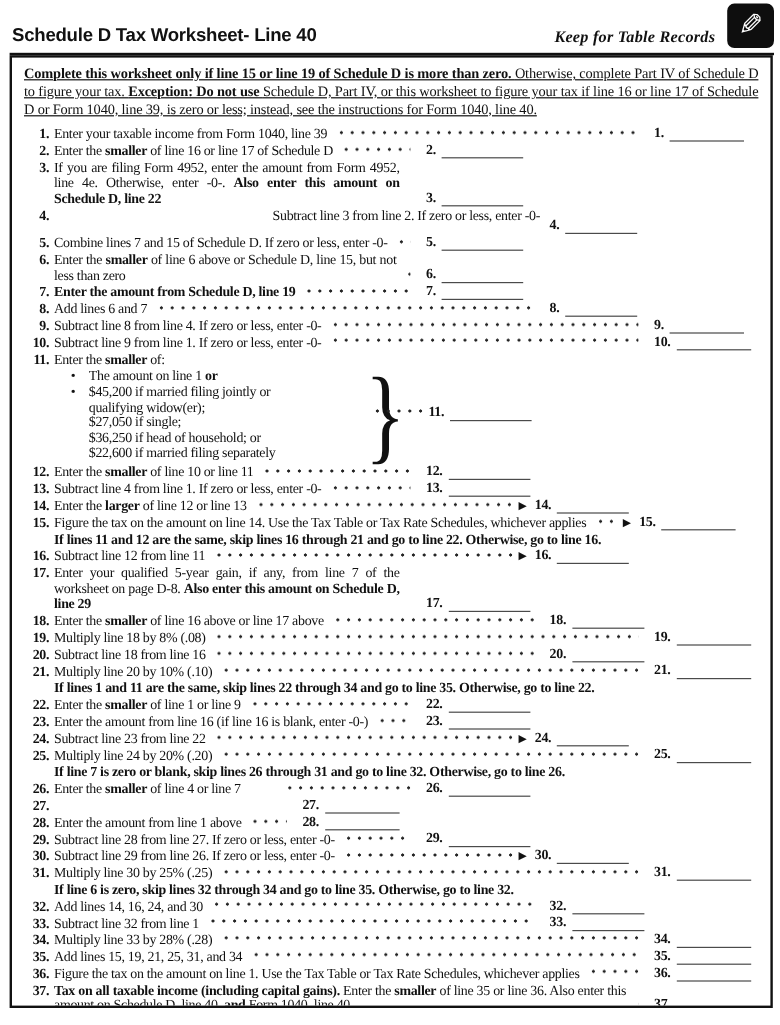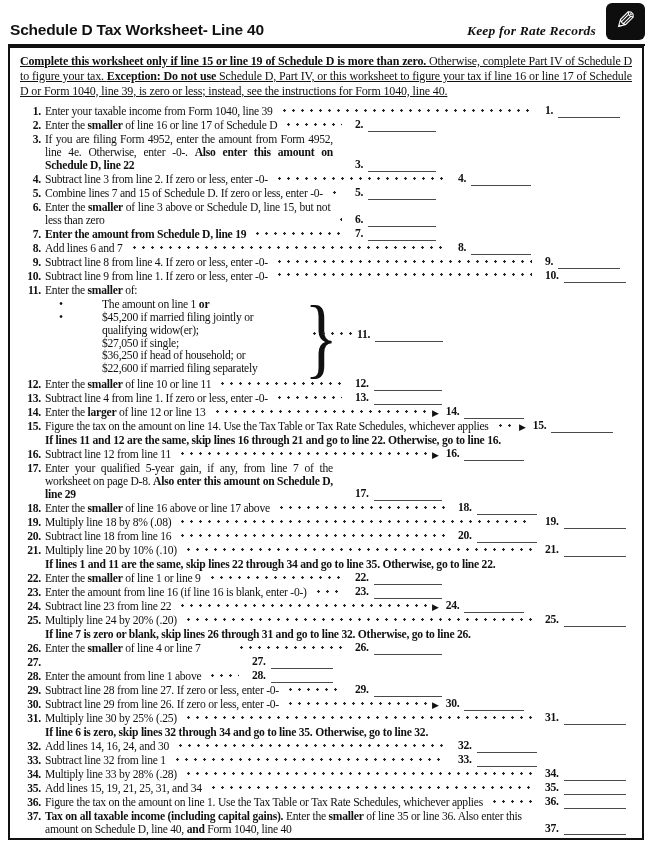--- a/index.html
+++ b/index.html
@@ -57,33 +57,33 @@
   .entry { position:absolute; bottom:1px; display:flex; align-items:flex-end; white-space:nowrap; }
   .entry .lbl { font-weight:bold; }
   .fill { display:inline-block; height:10px; margin-left:5px; border-bottom:1.7px solid #4a4a4a; }
   .arrow { font-size:9px; margin-right:7px; line-height:12px; font-family:"DejaVu Sans", sans-serif; }
   .note { margin-left:26px; font-weight:bold; margin-bottom:1px; }
   
   .choice { margin-bottom:3px; }
   .bullets { margin-left:40px; width:242px; margin-top:1px; }
   .bullet-item { display:flex; }
   .bullet-dot { width:15px; flex:0 0 15px; }
-  .bullet-text { flex:1;margin-left:28px; }
+  .bullet-text { flex:1; }
   .brace {
     position:absolute; font-size:88px; line-height:80px; font-weight:400;
     transform:scaleX(0.8); letter-spacing:0;
   }
 </style>
 </head>
 <body>
 
 <div class="page">
   <div class="header">
     <div class="title">Schedule D Tax Worksheet-  Line 40</div>
-    <div class="keep">Keep for Rate Records</div>
+    <div class="keep">Keep for Table Records</div>
     <div class="pencil-box">
       <span class="pencil-glyph">✎</span>
     </div>
     <div class="header-rule"></div>
   </div>
 
   <div class="box">
     <div class="intro" id="intro"><span class="b">Complete this worksheet only if line 15 or line 19 of Schedule D is more than zero. </span><span>Otherwise, complete Part IV of Schedule D to figure your tax. </span><span class="b">Exception: Do not use </span><span>Schedule D, Part IV, or this worksheet to figure your tax if line 16 or line 17 of Schedule D or Form 1040, line 39, is zero or less; instead, see the instructions for Form 1040, line 40.</span></div>
     <div id="rows">
         <div class="row">
@@ -114,21 +114,21 @@
             <div class="txt"><span>If you are filing Form 4952, enter the amount from Form 4952, line 4e. Otherwise, enter -0-. </span><span class="b">Also enter this amount on Schedule D, line 22</span></div>
             <div class="leader"></div>
           </div>
           <div class="entry" style="left: 336px;">
             <span class="lbl">3.</span>
             <span class="fill" style="width: 68px; border-bottom-color: rgb(74, 74, 74);"></span>
           </div>
         </div>
         <div class="row">
           <div class="num">4.</div>
-          <div class="content" style="width: 405px;">
+          <div class="content" style="width: 405px; flex-direction: column;">
             <div class="txt"><span>Subtract line 3 from line 2. If zero or less, enter -0-</span></div>
             <div class="leader"></div>
           </div>
           <div class="entry" style="left: 439px;">
             <span class="lbl">4.</span>
             <span class="fill" style="width: 60px; border-bottom-color: rgb(74, 74, 74);"></span>
           </div>
         </div>
         <div class="row">
           <div class="num">5.</div>
@@ -137,21 +137,21 @@
             <div class="leader"></div>
           </div>
           <div class="entry" style="left: 336px;">
             <span class="lbl">5.</span>
             <span class="fill" style="width: 68px; border-bottom-color: rgb(74, 74, 74);"></span>
           </div>
         </div>
         <div class="row">
           <div class="num">6.</div>
           <div class="content" style="width: 302px;">
-            <div class="txt"><span>Enter the </span><span class="b">smaller</span><span> of line 3 above or Schedule D, line 15, but not less than zero</span></div>
+            <div class="txt"><span>Enter the </span><span class="b">smaller</span><span> of line 6 above or Schedule D, line 15, but not less than zero</span></div>
             <div class="leader"></div>
           </div>
           <div class="entry" style="left: 336px;">
             <span class="lbl">6.</span>
             <span class="fill" style="width: 68px; border-bottom-color: rgb(74, 74, 74);"></span>
           </div>
         </div>
         <div class="row">
           <div class="num">7.</div>
           <div class="content" style="width: 302px; font-weight: bold;">

